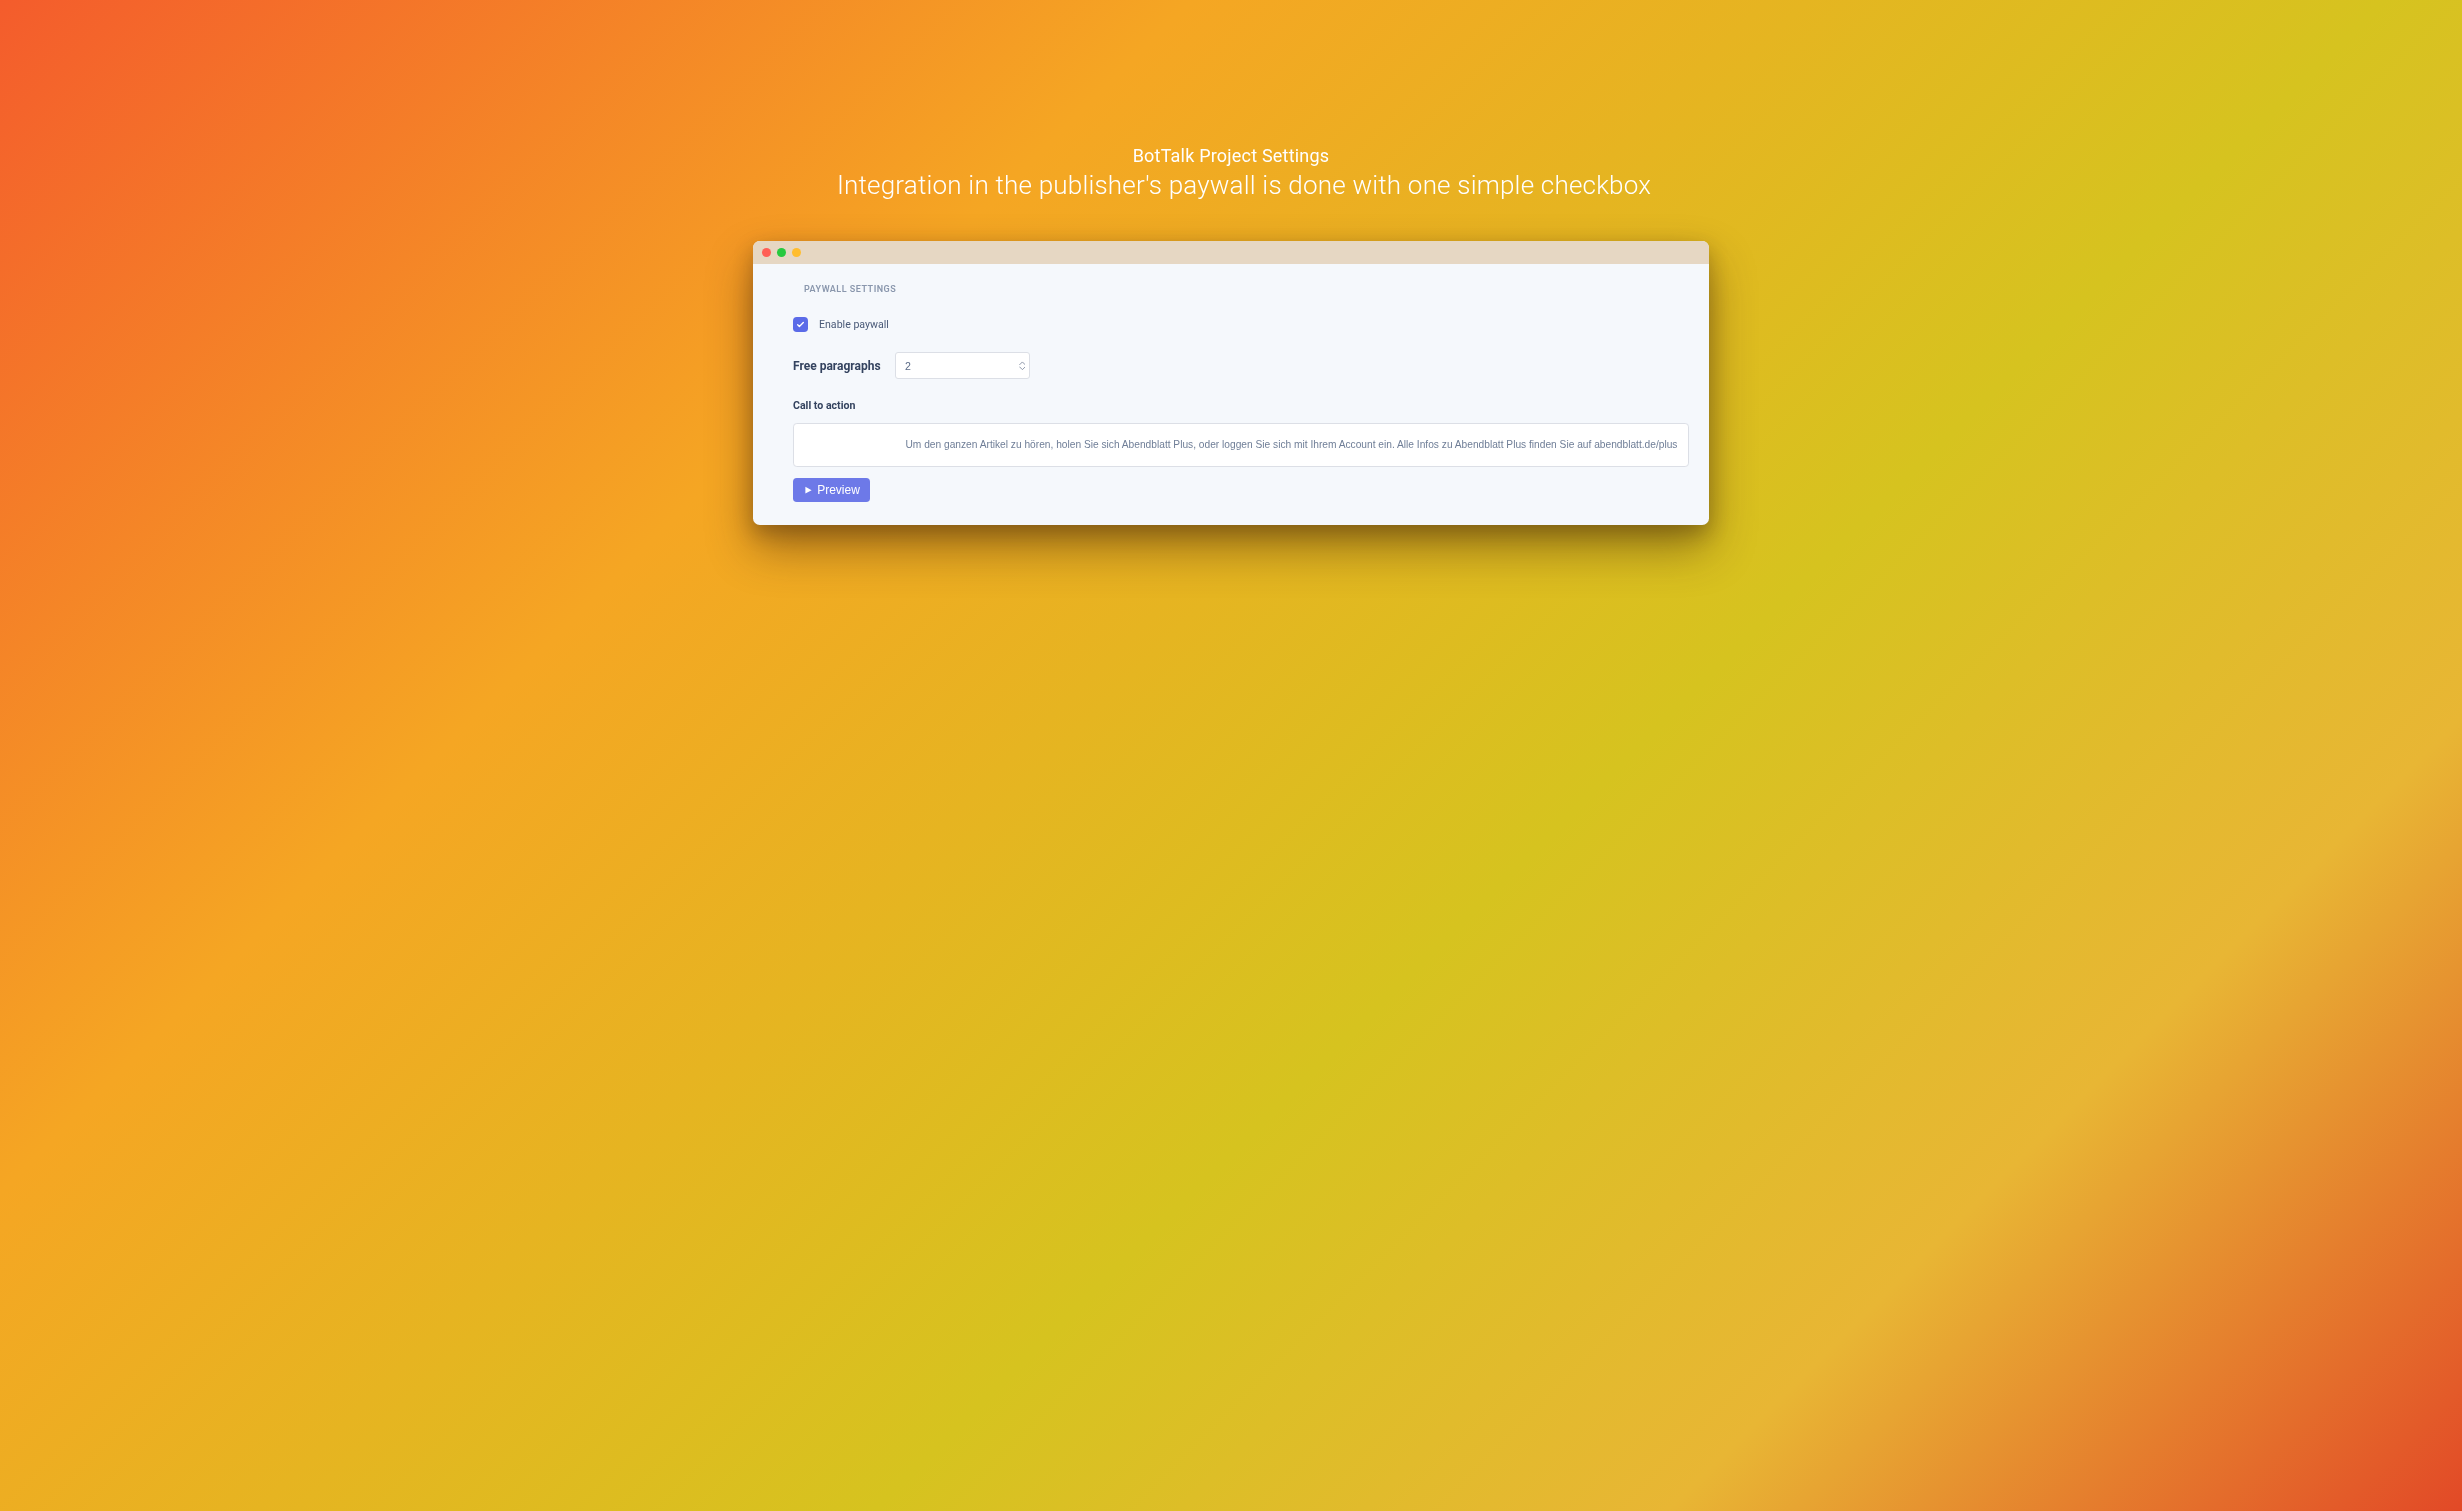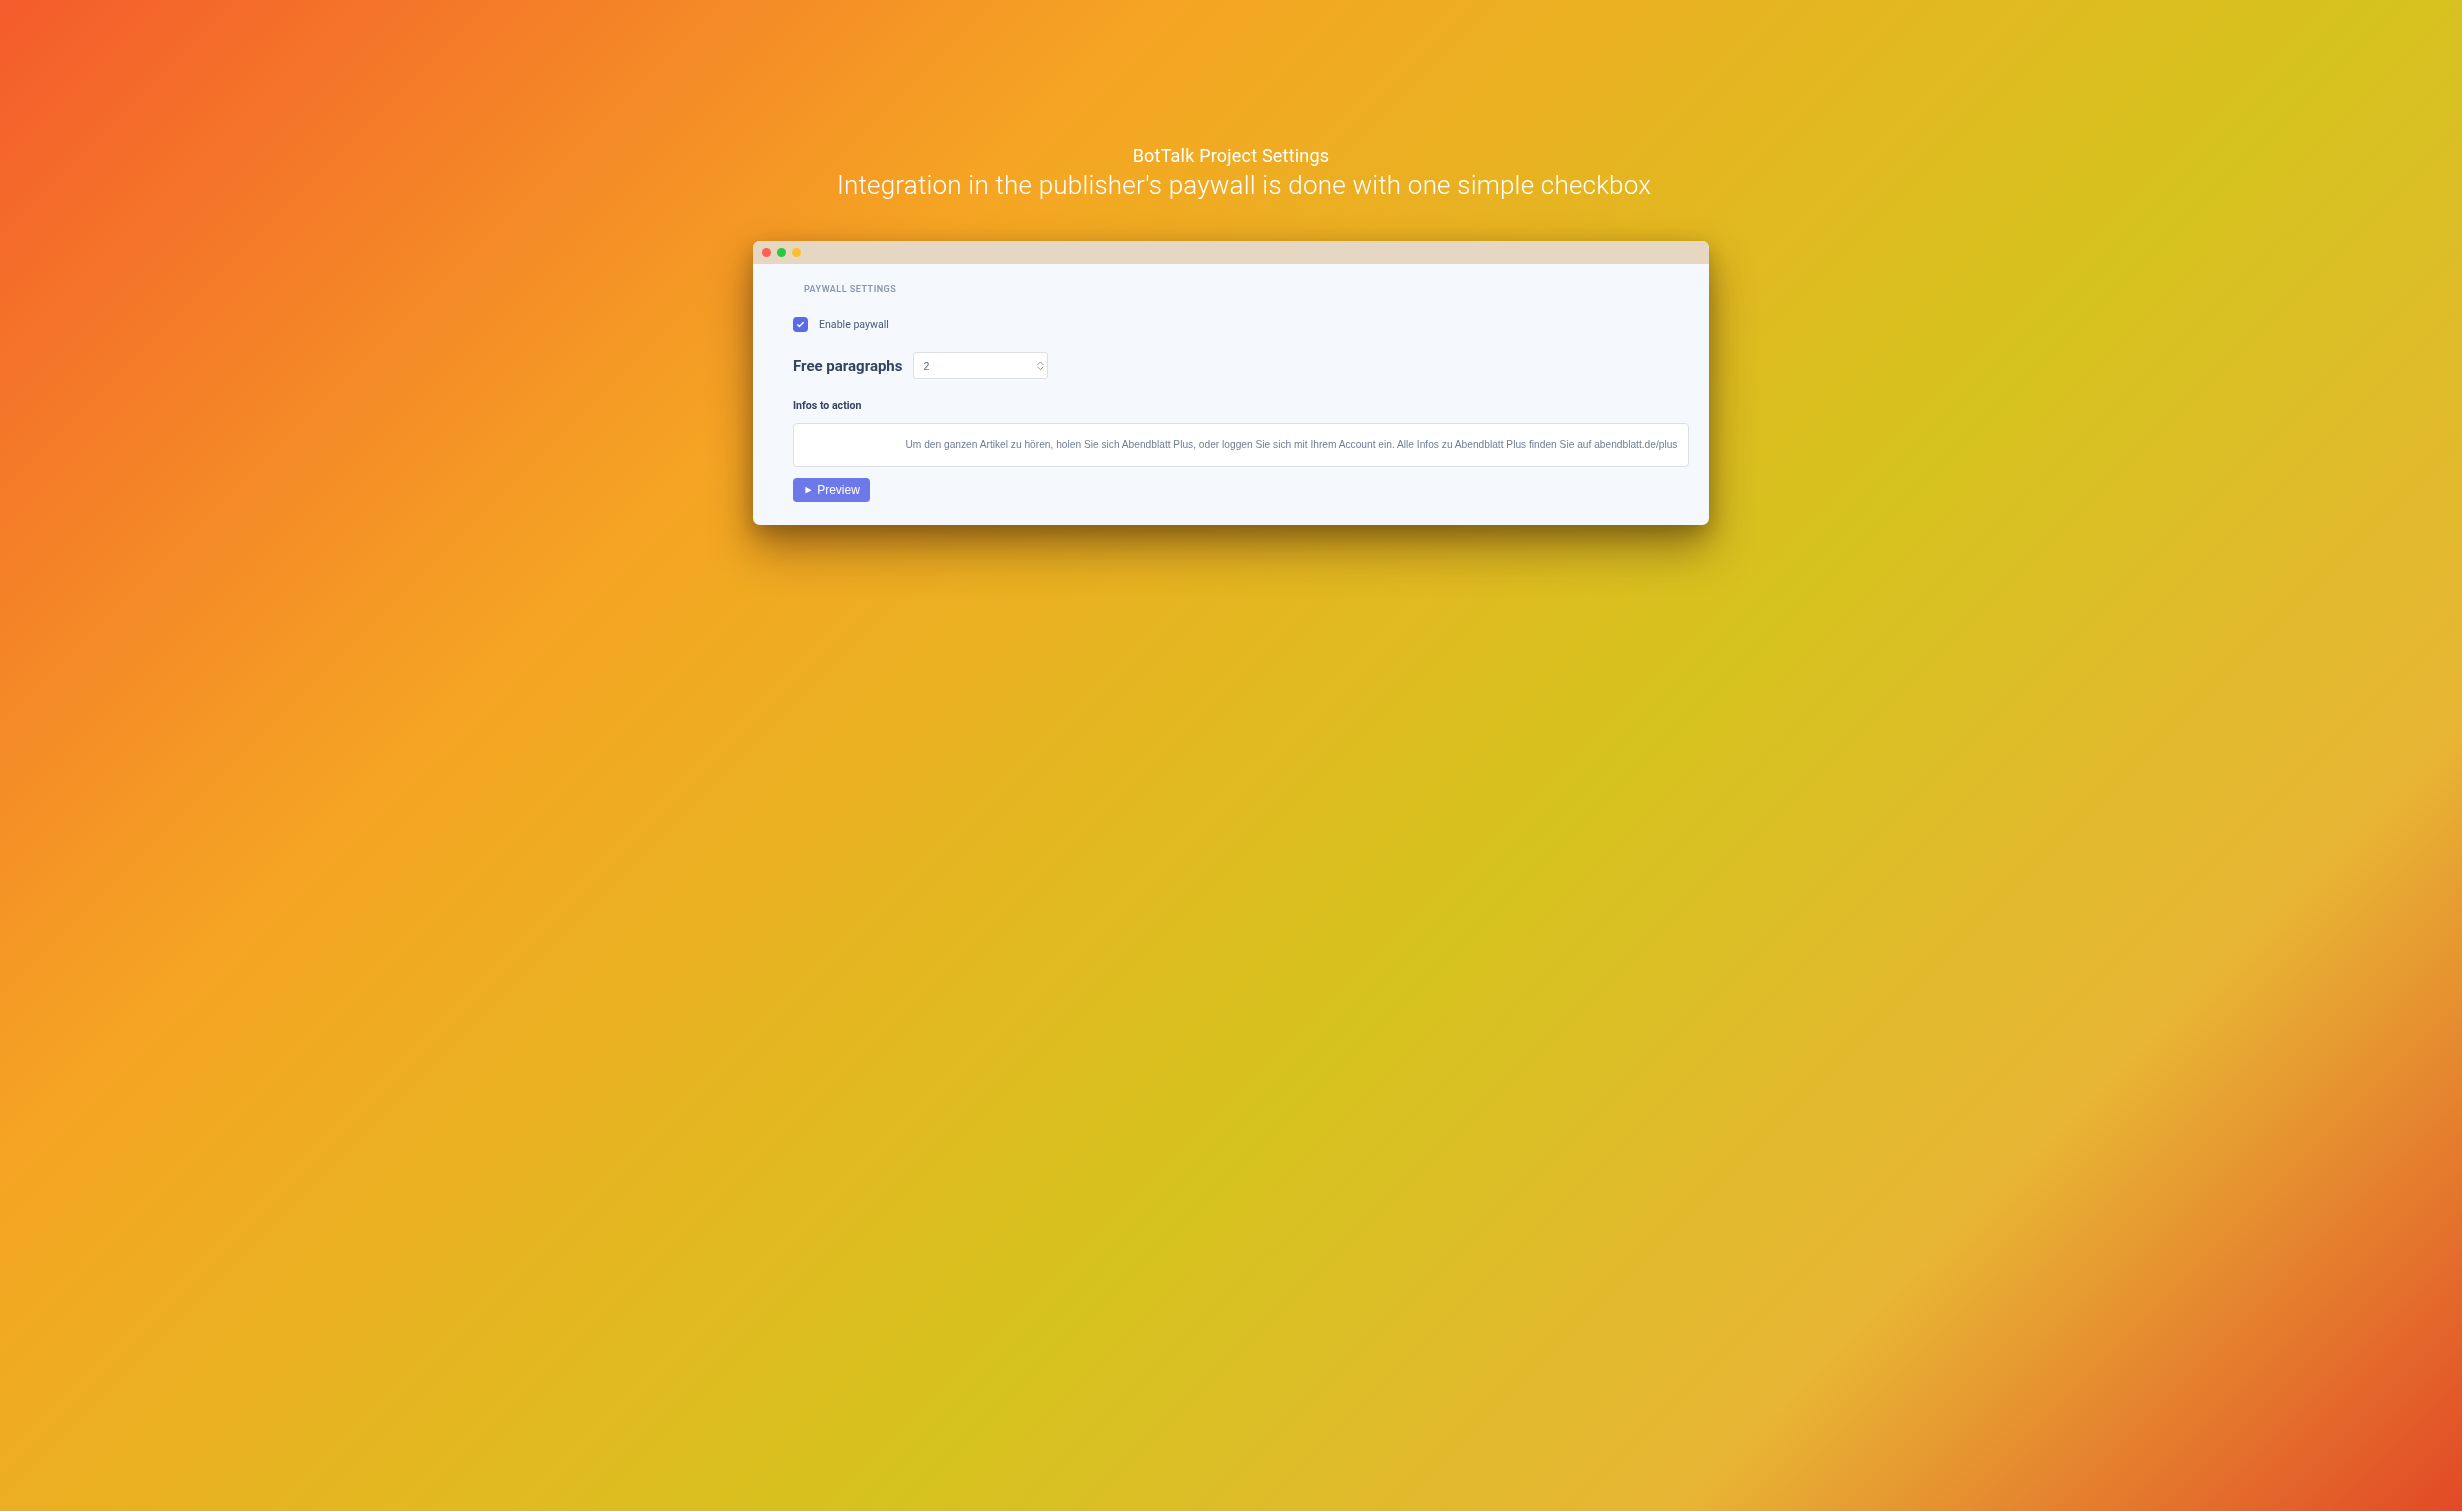--- a/index.html
+++ b/index.html
@@ -86,21 +86,21 @@
     align-items: center;
     justify-content: center;
     color: #fff;
     cursor: pointer;
   }
   .checkbox svg { width: 9px; height: 9px; }
 
   .check-label { font-size: 10.6px; color: #4a5a78; }
 
   .label-strong {
-    font-size: 15px;
+    font-size: 12px;
     font-weight: 700;
     color: #34435f;
     min-width: 91px;
   }
 
   .select-wrap {
     position: relative;
     width: 135px;
   }
   .select {
@@ -200,21 +200,21 @@
               <path d="M1 5 L5 1 L9 5" fill="none" stroke="currentColor" stroke-width="1.4" stroke-linecap="round" stroke-linejoin="round"></path>
             </svg>
           <svg viewBox="0 0 10 6">
               <path d="M1 1 L5 5 L9 1" fill="none" stroke="currentColor" stroke-width="1.4" stroke-linecap="round" stroke-linejoin="round"></path>
             </svg>
         </span>
       </span>
     </div>
 
     <div class="field-block">
-      <label class="field-label">Infos to action</label>
+      <label class="field-label">Call to action</label>
       <input class="text-input" type="text" value="Um den ganzen Artikel zu hören, holen Sie sich Abendblatt Plus, oder loggen Sie sich mit Ihrem Account ein. Alle Infos zu Abendblatt Plus finden Sie auf abendblatt.de/plus" style="">
       <button class="preview-btn">
         <svg viewBox="0 0 12 12">
             <path d="M2 1 L11 6 L2 11 Z" fill="currentColor"></path>
           </svg>
         <span>Preview</span>
       </button>
     </div>
   </div>
 </div>

